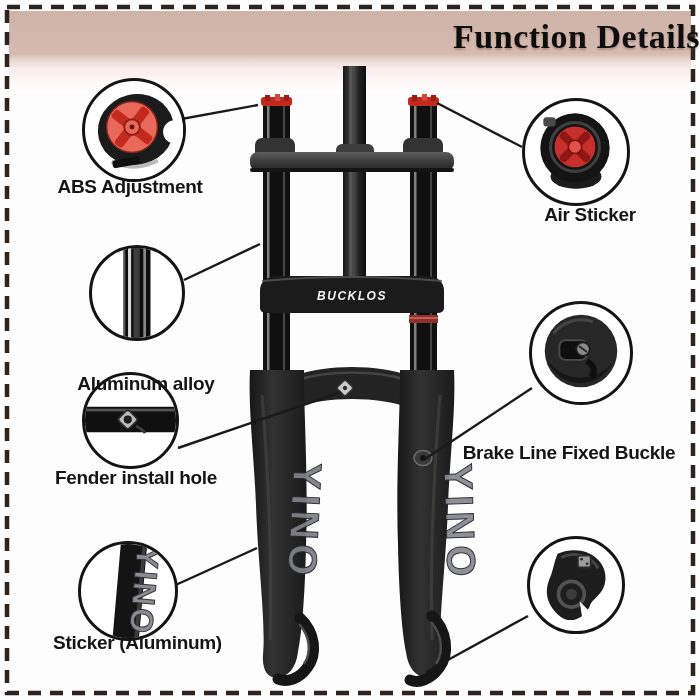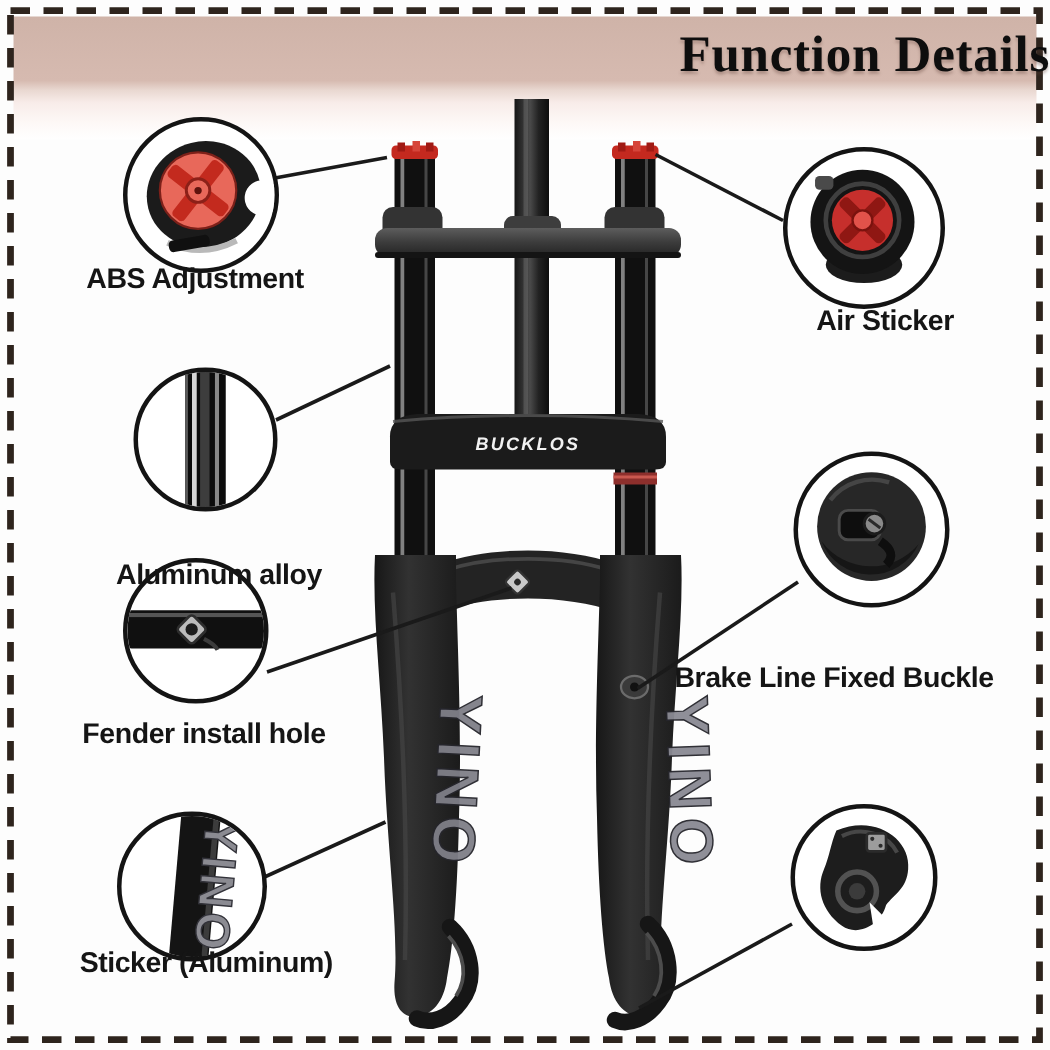--- a/index.html
+++ b/index.html
@@ -240,17 +240,17 @@
         <circle cx="62" cy="27" r="1.5" fill="#2b2b2b"></circle>
       <circle cx="45" cy="60" r="14" fill="#1d1d1d" stroke="#525252" stroke-width="4"></circle>
       <circle cx="45" cy="60" r="6" fill="#3b3b3b"></circle>
       <path d="M54,68 L76,90 L58,94 Z" fill="#ffffff"></path>
     </svg>
   </div>
 
   <div class="callout-label" style="left:20px;top:176px;width:220px;">ABS Adjustment</div>
   <div class="callout-label" style="left:480px;top:204px;width:220px;">Air Sticker</div>
   <div class="callout-label" style="left:36px;top:337px;width:220px;margin-top:36px;">Aluminum alloy</div>
-  <div class="callout-label" style="left:16px;top:479px;width:240px;">Fender install hole</div>
-  <div class="callout-label" style="left:428px;top:442px;width:256px;">Brake Line Fixed Buckle</div>
+  <div class="callout-label" style="left:16px;top:467px;width:240px;">Fender install hole</div>
+  <div class="callout-label" style="left:441px;top:442px;width:256px;">Brake Line Fixed Buckle</div>
   <div class="callout-label" style="left:15px;top:632px;width:245px;">Sticker (Aluminum)</div>
 
 </div>
 
 </body></html>

